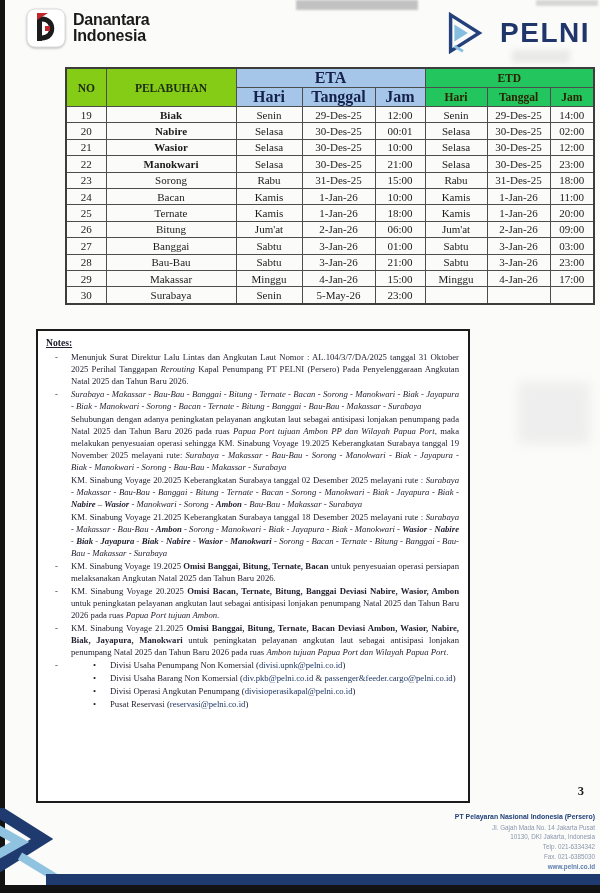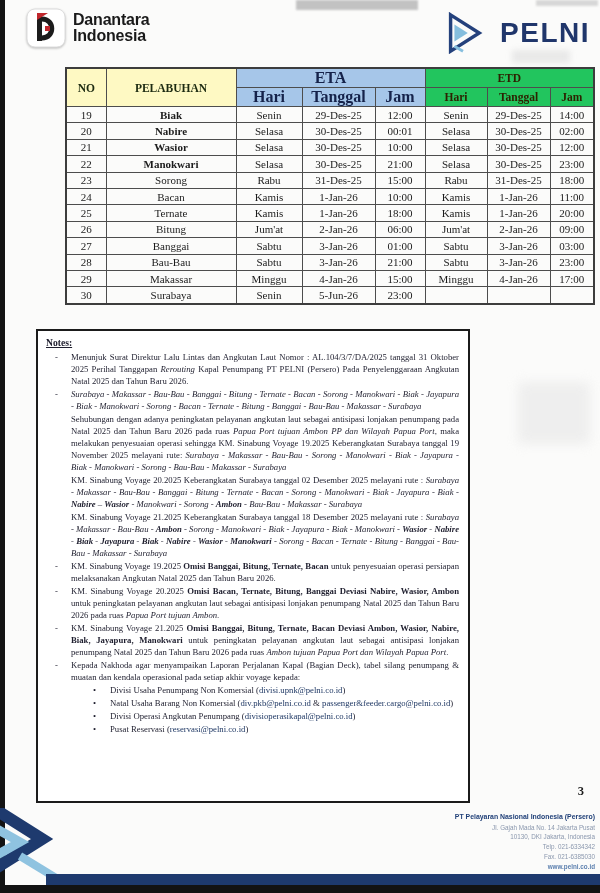--- a/index.html
+++ b/index.html
@@ -23,21 +23,21 @@
   .dan-text{font-family:"Liberation Sans",sans-serif;font-weight:800;font-size:16px;line-height:.98;color:#191919;letter-spacing:-.2px;}
   .hdr-pelni{position:absolute;right:10px;top:12px;display:flex;align-items:center;gap:16px;}
   .pelni-icon{width:42px;height:42px;}
   .pelni-word{font-family:"Liberation Sans",sans-serif;font-weight:bold;font-size:28px;color:#20366b;letter-spacing:1.5px;}
 
   
   table.sched{position:absolute;left:65px;top:67px;width:528px;border-collapse:collapse;table-layout:fixed;
     font-family:"Liberation Serif",serif;font-size:11px;}
   table.sched th,table.sched td{border:1px solid #4d4d4d;height:15.4px;padding:0 2px;text-align:center;overflow:hidden;white-space:nowrap;}
   table.sched{border:2px solid #3d3d3d;}
-  th.th-green{background:#fef9c3;color:#1d2b11;font-weight:bold;font-size:11.5px;}
+  th.th-green{background:#84cc16;color:#1d2b11;font-weight:bold;font-size:11.5px;}
   th.th-blue{background:#a6c6e9;color:#15224a;font-weight:bold;font-size:16px;}
   th.th-yellow{background:#22c55e;color:#2d2200;font-weight:bold;font-size:11.5px;}
   td.port{text-align:left;padding-left:7px;}
   td.port.b{font-weight:bold;}
 
   
   .notes-box{position:absolute;left:36px;top:329px;width:434px;height:474px;box-sizing:border-box;
     border:2px solid #1b1b1b;padding:5px 9px 12px 8px;background:#fff;
     font-size:8.7px;line-height:1.38;color:#1e1e2e;}
   .notes-title{font-weight:bold;text-decoration:underline;font-size:9.6px;display:inline-block;margin-bottom:2px;}
@@ -225,44 +225,44 @@
         <td>4-Jan-26</td>
         <td>15:00</td>
         <td>Minggu</td>
         <td>4-Jan-26</td>
         <td>17:00</td>
       </tr>
       <tr>
         <td>30</td>
         <td class="port">Surabaya</td>
         <td>Senin</td>
-        <td>5-Jun-26</td>
+        <td>5-May-26</td>
         <td>23:00</td>
         <td></td>
         <td></td>
         <td></td>
       </tr>
     </tbody>
 </table>
 
 <div class="notes-box">
   <span class="notes-title">Notes:</span>
   <div>
       <div class="ni dash"><span class="bl">-</span><span>Menunjuk Surat Direktur Lalu Lintas dan Angkutan Laut Nomor : AL.104/3/7/DA/2025 tanggal 31 Oktober 2025 Perihal Tanggapan </span><span class="si">Rerouting</span><span> Kapal Penumpang PT PELNI (Persero) Pada Penyelenggaraan Angkutan Natal 2025 dan Tahun Baru 2026.</span></div>
       <div class="ni dash"><span class="bl">-</span></div>
       <div class="ni cont"><span class="si">Surabaya - Makassar - Bau-Bau - Banggai - Bitung - Ternate - Bacan - Sorong - Manokwari - Biak - Jayapura - Biak - Manokwari - Sorong - Bacan - Ternate - Bitung - Banggai - Bau-Bau - Makassar - Surabaya</span></div>
       <div class="ni cont"><span>Sehubungan dengan adanya peningkatan pelayanan angkutan laut sebagai antisipasi lonjakan penumpang pada Natal 2025 dan Tahun Baru 2026 pada ruas </span><span class="si">Papua Port tujuan Ambon PP dan Wilayah Papua Port</span><span>, maka melakukan penyesuaian operasi sehingga KM. Sinabung Voyage 19.2025 Keberangkatan Surabaya tanggal 19 November 2025 melayani rute: </span><span class="si">Surabaya - Makassar - Bau-Bau - Sorong - Manokwari - Biak - Jayapura - Biak - Manokwari - Sorong - Bau-Bau - Makassar - Surabaya</span></div>
       <div class="ni cont"><span>KM. Sinabung Voyage 20.2025 Keberangkatan Surabaya tanggal 02 Desember 2025 melayani rute : </span><span class="si">Surabaya - Makassar - Bau-Bau - Banggai - Bitung - Ternate - Bacan - Sorong - Manokwari - Biak - Jayapura - Biak - </span><span class="sb si">Nabire</span><span class="si"> – </span><span class="sb si">Wasior</span><span class="si"> - Manokwari - Sorong - </span><span class="sb si">Ambon</span><span class="si"> - Bau-Bau - Makassar - Surabaya</span></div>
       <div class="ni cont"><span>KM. Sinabung Voyage 21.2025 Keberangkatan Surabaya tanggal 18 Desember 2025 melayani rute : </span><span class="si">Surabaya - Makassar - Bau-Bau - </span><span class="sb si">Ambon</span><span class="si"> - Sorong - Manokwari - Biak - Jayapura - Biak - Manokwari - </span><span class="sb si">Wasior - Nabire - Biak - Jayapura - Biak - Nabire - Wasior - Manokwari</span><span class="si"> - Sorong - Bacan - Ternate - Bitung - Banggai - Bau-Bau - Makassar - Surabaya</span></div>
       <div class="ni dash"><span class="bl">-</span><span>KM. Sinabung Voyage 19.2025 </span><span class="sb">Omisi Banggai, Bitung, Ternate, Bacan</span><span> untuk penyesuaian operasi persiapan melaksanakan Angkutan Natal 2025 dan Tahun Baru 2026.</span></div>
       <div class="ni dash"><span class="bl">-</span><span>KM. Sinabung Voyage 20.2025 </span><span class="sb">Omisi Bacan, Ternate, Bitung, Banggai Deviasi Nabire, Wasior, Ambon</span><span> untuk peningkatan pelayanan angkutan laut sebagai antisipasi lonjakan penumpang Natal 2025 dan Tahun Baru 2026 pada ruas </span><span class="si">Papua Port tujuan Ambon</span><span>.</span></div>
       <div class="ni dash"><span class="bl">-</span><span>KM. Sinabung Voyage 21.2025 </span><span class="sb">Omisi Banggai, Bitung, Ternate, Bacan Deviasi Ambon, Wasior, Nabire, Biak, Jayapura, Manokwari</span><span> untuk peningkatan pelayanan angkutan laut sebagai antisipasi lonjakan penumpang Natal 2025 dan Tahun Baru 2026 pada ruas </span><span class="si">Ambon tujuan Papua Port dan Wilayah Papua Port</span><span>.</span></div>
-      <div class="ni dash"><span class="bl">-</span><span>Kepada Nakhoda agar menyampaikan Laporan Perjalanan Kapal (Bagian Deck), tabel silang penumpang &amp; muatan dan kendala operasional pada setiap akhir voyage kepada:</span></div>
+      <div class="ni dash"><span class="bl">-</span></div>
       <div class="ni dot"><span class="bl">•</span><span>Divisi Usaha Penumpang Non Komersial (</span><span class="sl">divisi.upnk@pelni.co.id</span><span>)</span></div>
-      <div class="ni dot"><span class="bl">•</span><span>Natal Usaha Barang Non Komersial (</span><span class="sl">div.pkb@pelni.co.id</span><span> &amp; </span><span class="sl">passenger&amp;feeder.cargo@pelni.co.id</span><span>)</span></div>
+      <div class="ni dot"><span class="bl">•</span><span>Divisi Usaha Barang Non Komersial (</span><span class="sl">div.pkb@pelni.co.id</span><span> &amp; </span><span class="sl">passenger&amp;feeder.cargo@pelni.co.id</span><span>)</span></div>
       <div class="ni dot"><span class="bl">•</span><span>Divisi Operasi Angkutan Penumpang (</span><span class="sl">divisioperasikapal@pelni.co.id</span><span>)</span></div>
       <div class="ni dot"><span class="bl">•</span><span>Pusat Reservasi (</span><span class="sl">reservasi@pelni.co.id</span><span>)</span></div>
     </div>
 </div>
 
 <div class="page-num">3</div>
 
 <div class="footer-info">
   <div class="f-co">PT Pelayaran Nasional Indonesia (Persero)</div>
   <div>Jl. Gajah Mada No. 14 Jakarta Pusat</div>

